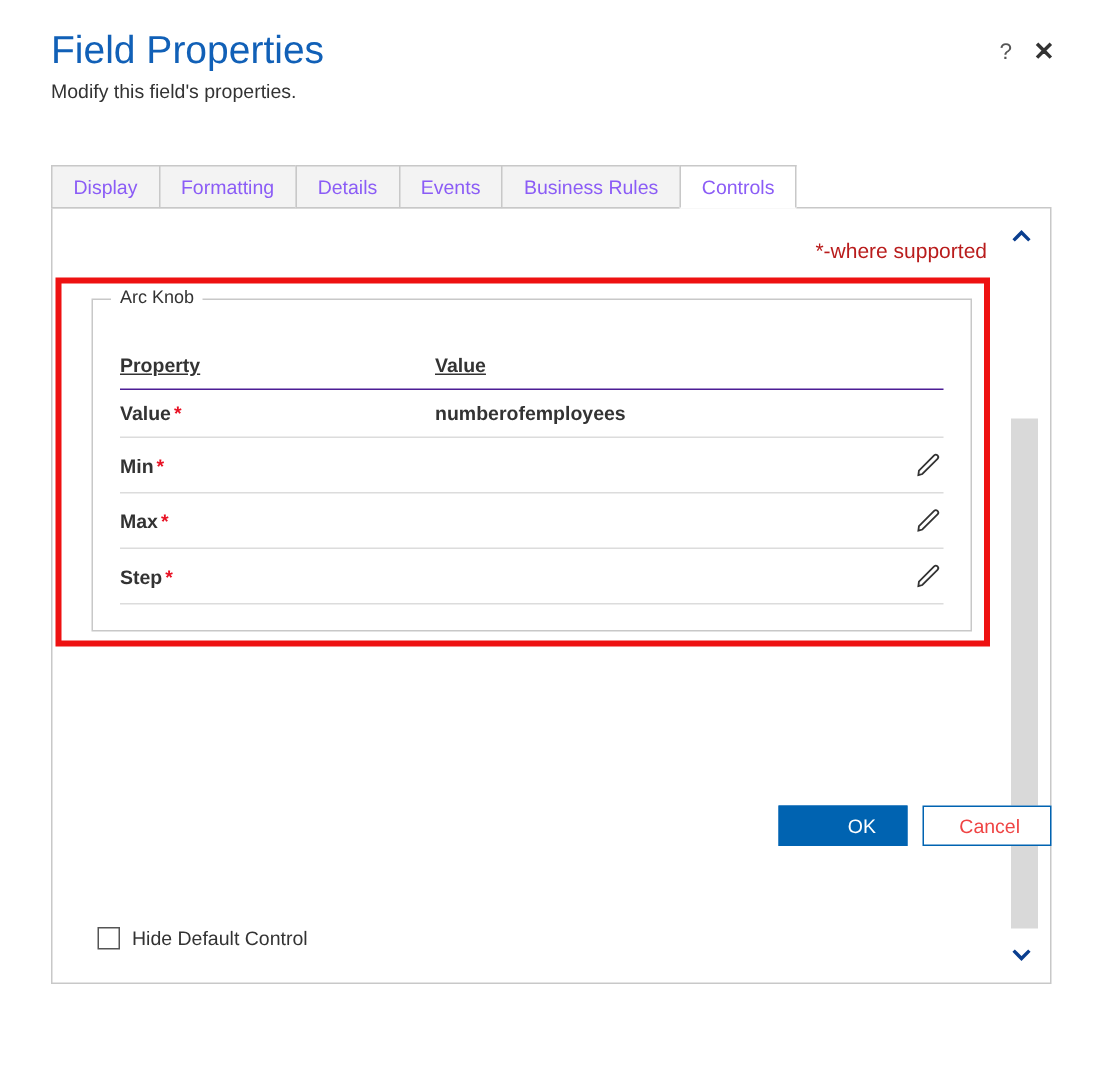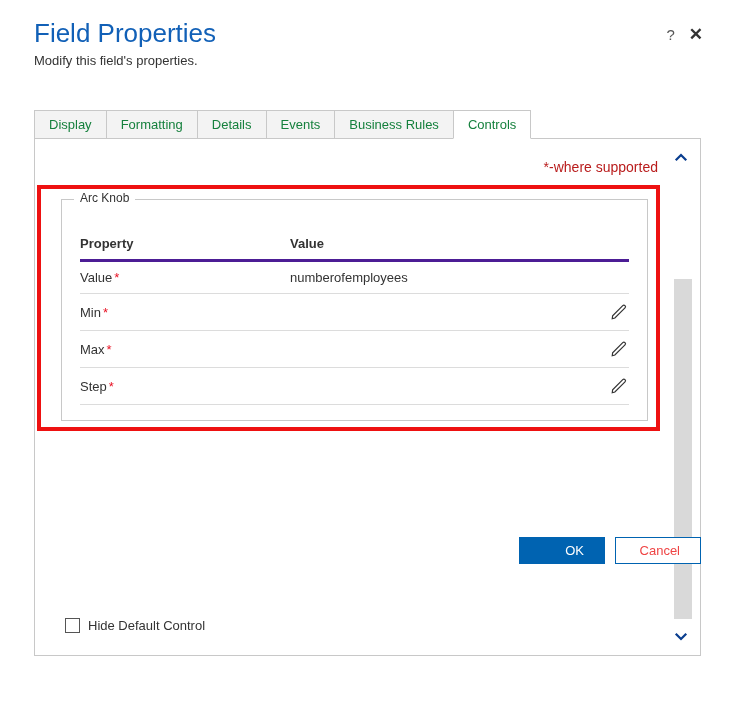--- a/index.html
+++ b/index.html
@@ -37,21 +37,21 @@
     position: relative;
   }
   .tabs {
     display: flex;
     position: relative;
     z-index: 2;
   }
   .tab {
     padding: 6px 14px;
     font-size: 13px;
-    color: #15803d;
+    color: #8b5cf6;
     border: 1px solid #c8c8c8;
     background: #f3f3f3;
     margin-right: -1px;
     cursor: pointer;
     user-select: none;
   }
   .tab.active {
     background: #fff;
     border-bottom: 1px solid #fff;
   }
@@ -112,22 +112,22 @@
   .grid {
     width: 100%;
     padding: 0 18px;
   }
   .row {
     display: flex;
     align-items: center;
     font-size: 13px;
     padding: 8px 0;
   }
-  .row.header-row { border-bottom: 3px solid #4c1d95; font-weight: 600; }
-  .row.data-row { border-bottom: 1px solid #dcdcdc; }
+  .row.header-row { border-bottom: 1px solid #4c1d95; font-weight: 600; text-decoration: underline; }
+  .row.data-row { border-bottom: 1px solid #dcdcdc; font-weight: bold; }
   .col-prop { flex: 0 0 210px; }
   .col-val  { flex: 1 1 auto; }
   .col-act  { flex: 0 0 36px; display: flex; justify-content: flex-end; }
   .req { color: #e81123; margin-left: 2px; }
 
   .pencil {
     width: 20px; height: 20px;
     display: inline-flex; align-items: center; justify-content: center;
     cursor: pointer; color: #333;
   }

